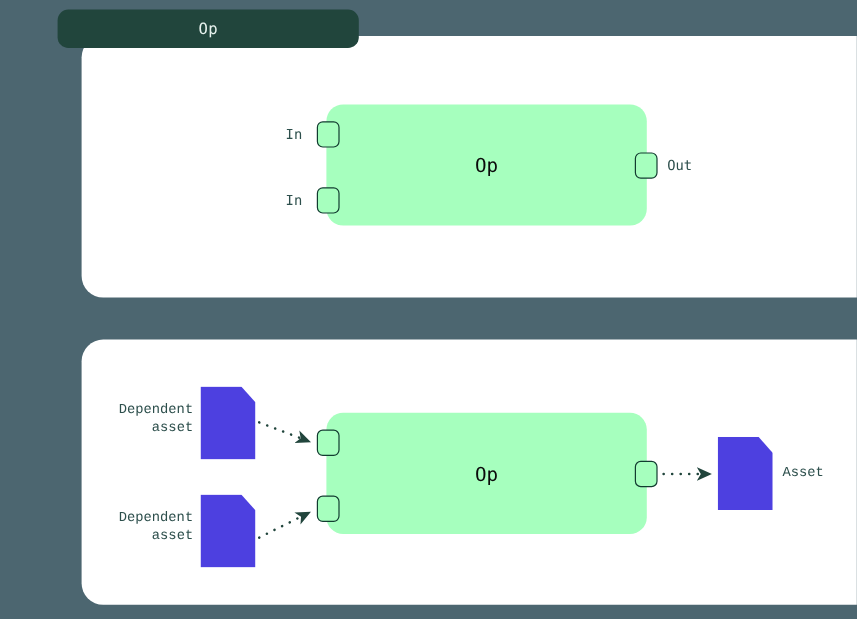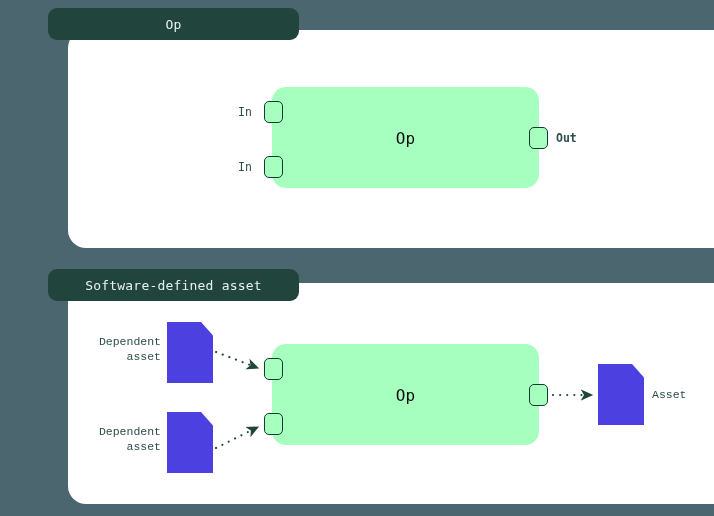--- a/index.html
+++ b/index.html
@@ -85,21 +85,21 @@
     white-space: nowrap;
     z-index: 4;
   }
 
   
   #port-in-1-top  { left: 224px; top: 101px; }
   #port-in-2-top  { left: 224px; top: 156px; }
   #port-out-top   { left: 489px; top: 127px; }
   #label-in-1-top { left: 198px; top: 105px; }
   #label-in-2-top { left: 198px; top: 160px; }
-  #label-out-top  { left: 516px; top: 131px; font-weight: bold; }
+  #label-out-top  { left: 516px; top: 131px; }
 
   
   #port-in-1-bot  { left: 224px; top: 358px; }
   #port-in-2-bot  { left: 224px; top: 413px; }
   #port-out-bot   { left: 489px; top: 384px; }
 
   
   .asset-icon {
     position: absolute;
     width: 46px;
@@ -150,21 +150,20 @@
   <div class="port-label" id="label-in-1-top">In</div>
   <div class="port" id="port-in-1-top"></div>
 
   <div class="port-label" id="label-in-2-top">In</div>
   <div class="port" id="port-in-2-top"></div>
 
   <div class="port" id="port-out-top"></div>
   <div class="port-label" id="label-out-top">Out</div>
 
   <div class="panel" id="panel-sda"></div>
-  <div class="panel-tab" id="tab-sda">Software-defined asset</div>
 
   <div class="op-node" id="op-node-bottom">
     <div class="op-label">Op</div>
   </div>
 
   <div class="port" id="port-in-1-bot"></div>
   <div class="port" id="port-in-2-bot"></div>
   <div class="port" id="port-out-bot"></div>
 
   <div class="asset-label" id="label-dep-1">Dependent

